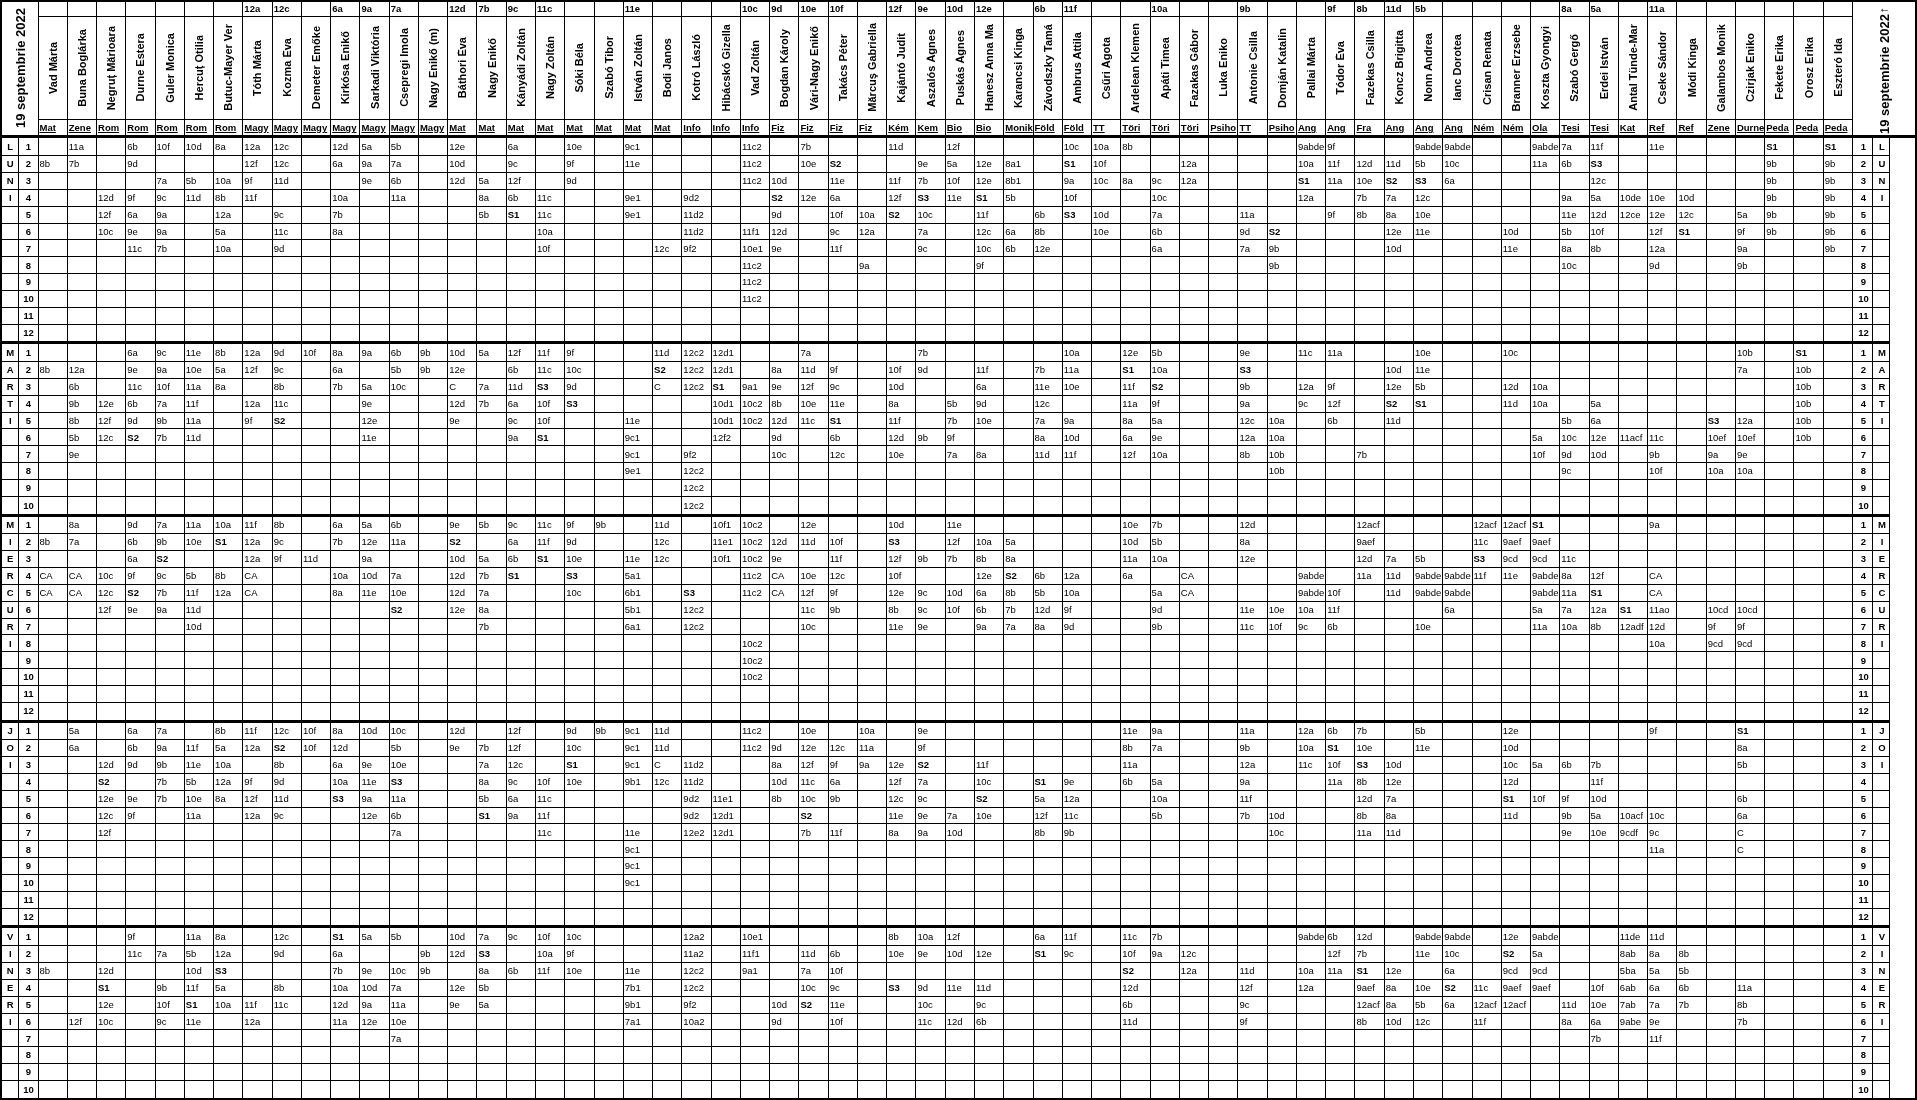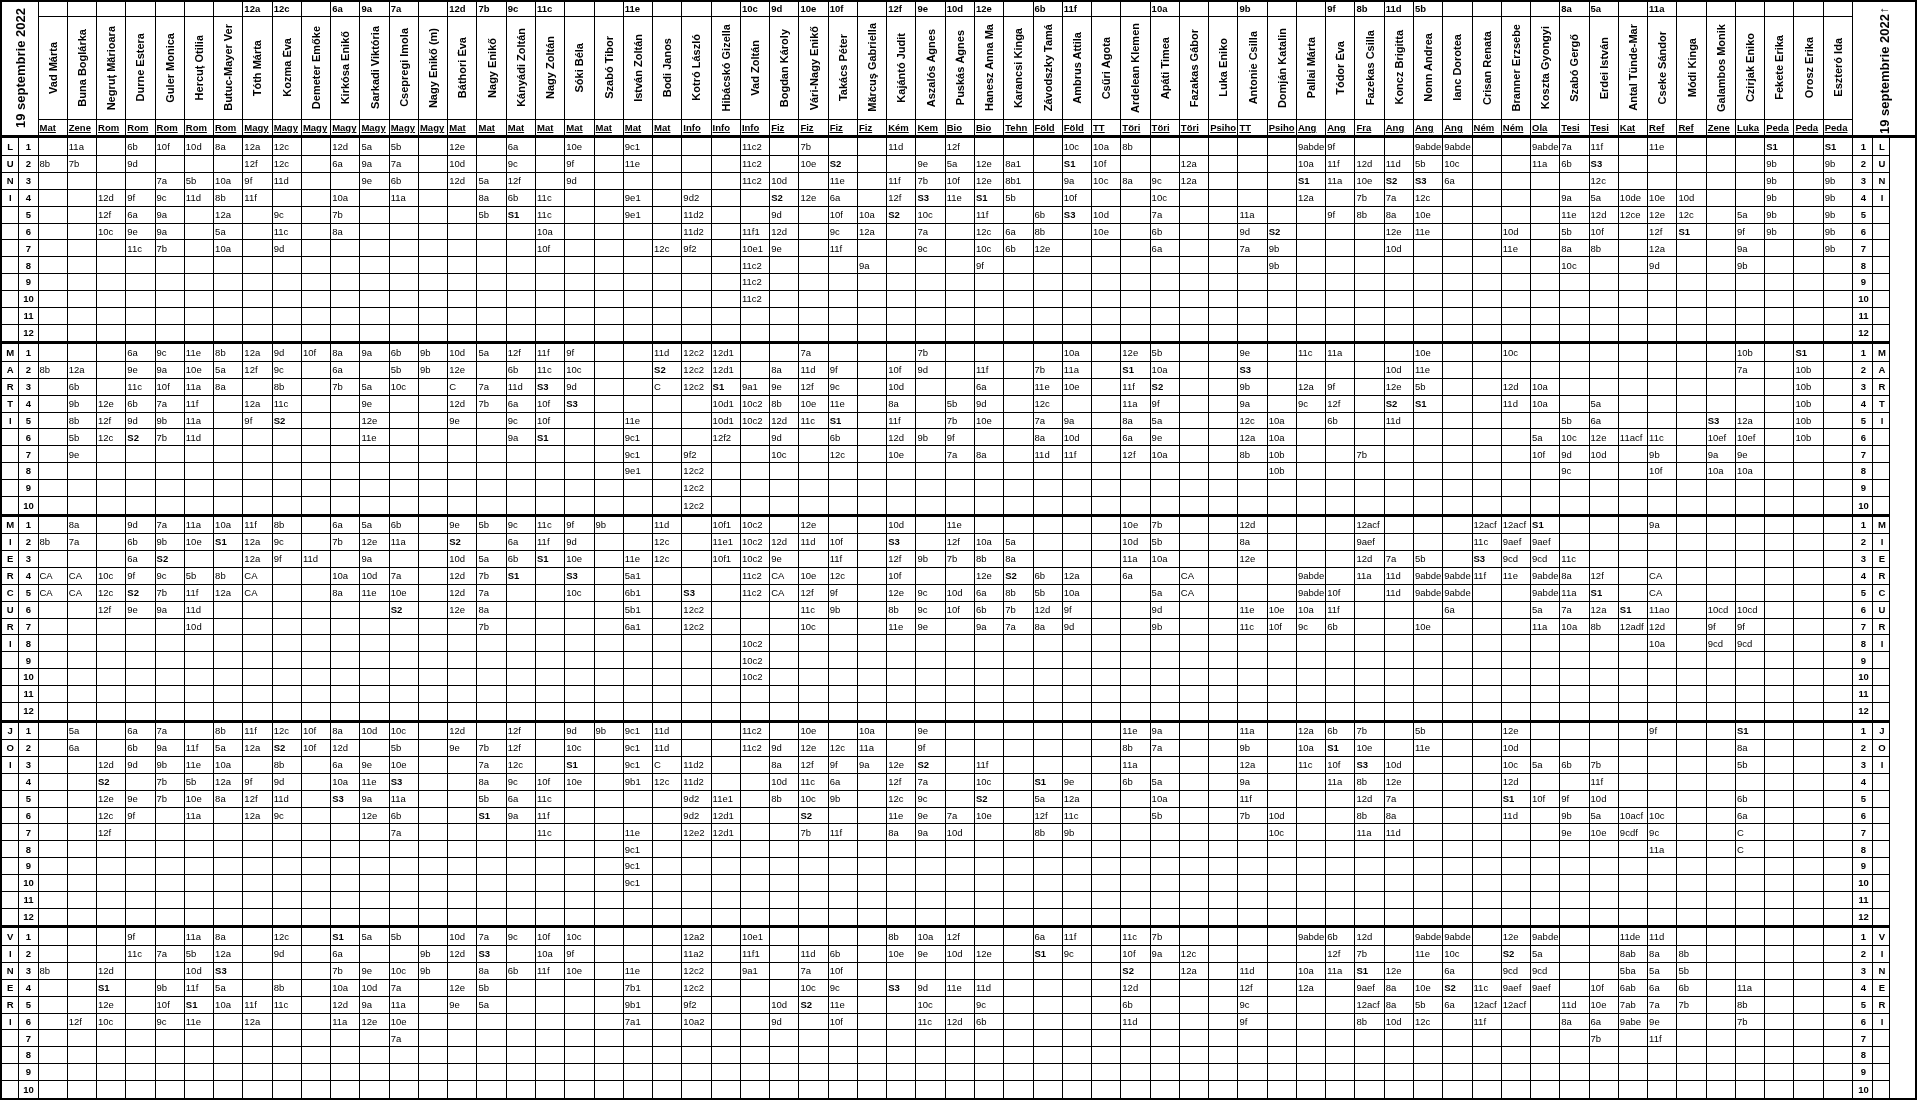--- a/index.html
+++ b/index.html
@@ -377,21 +377,21 @@
             <td class="subj">Info</td>
             <td class="subj">Info</td>
             <td class="subj">Fiz</td>
             <td class="subj">Fiz</td>
             <td class="subj">Fiz</td>
             <td class="subj">Fiz</td>
             <td class="subj">Kém</td>
             <td class="subj">Kem</td>
             <td class="subj">Bio</td>
             <td class="subj">Bio</td>
-            <td class="subj">Tehn</td>
+            <td class="subj">Monik</td>
             <td class="subj">Föld</td>
             <td class="subj">Föld</td>
             <td class="subj">TT</td>
             <td class="subj">Töri</td>
             <td class="subj">Töri</td>
             <td class="subj">Töri</td>
             <td class="subj">Psiho</td>
             <td class="subj">TT</td>
             <td class="subj">Psiho</td>
             <td class="subj">Ang</td>
@@ -402,21 +402,21 @@
             <td class="subj">Ang</td>
             <td class="subj">Ném</td>
             <td class="subj">Ném</td>
             <td class="subj">Ola</td>
             <td class="subj">Tesi</td>
             <td class="subj">Tesi</td>
             <td class="subj">Kat</td>
             <td class="subj">Ref</td>
             <td class="subj">Ref</td>
             <td class="subj">Zene</td>
-            <td class="subj">Luka</td>
+            <td class="subj">Durne</td>
             <td class="subj">Peda</td>
             <td class="subj">Peda</td>
             <td class="subj">Peda</td>
           </tr>
           <tr class="dayfirst">
             <td class="dl">L</td>
             <td class="pn">1</td>
             <td class="cell"></td>
             <td class="cell">11a</td>
             <td class="cell"></td>

